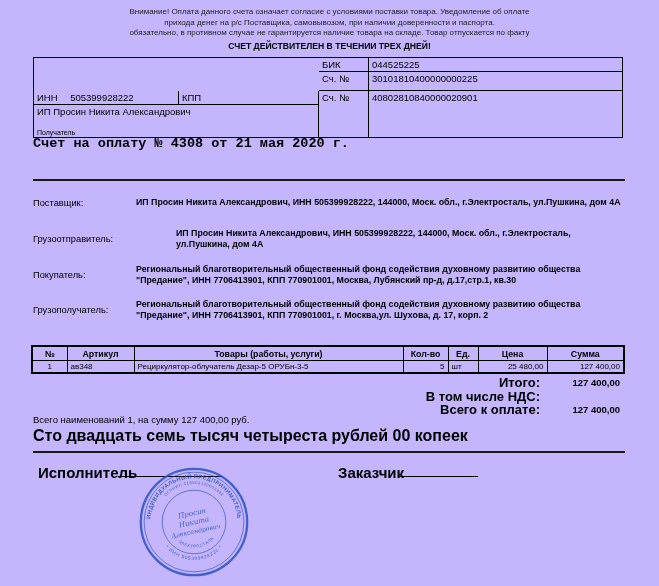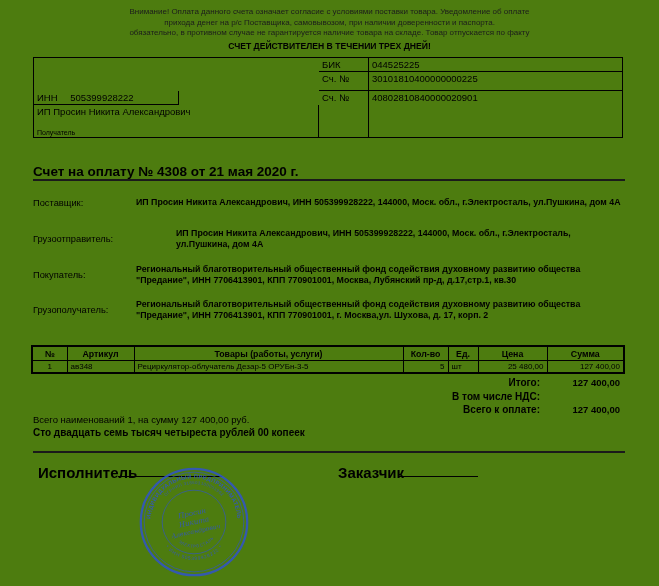--- a/index.html
+++ b/index.html
@@ -1,17 +1,17 @@
 <!DOCTYPE html>
 <html><head>
 <meta charset="utf-8">
 <style>
   html,body { margin:0; padding:0; background:#ffffff; }
   .page {
-    position:relative; width:659px; height:586px; background:#4d7c0f;
+    position:relative; width:659px; height:586px; background:#c4b5fd;
     font-family:"Liberation Sans","DejaVu Sans",sans-serif; color:#000; overflow:hidden;
   }
   
   .notice { position:absolute; top:7px; left:0; width:659px; text-align:center;
             font-size:8px; line-height:10.5px; color:#1c1c1c; }
   .validity { position:absolute; top:41px; left:0; width:659px; text-align:center;
               font-size:8.6px; font-weight:bold; }
   
   .bank-grid { position:absolute; left:33px; top:57px;
     display:grid; grid-template-columns:145px 140px 50px 254px;
@@ -25,43 +25,43 @@
   .c-corr-l { grid-column:3; grid-row:2; }
   .c-corr-v { grid-column:4; grid-row:2; }
   .c-inn  { grid-column:1; grid-row:3; }
   .c-kpp  { grid-column:2; grid-row:3; }
   .c-acct-l { grid-column:3; grid-row:3/5; }
   .c-acct-v { grid-column:4; grid-row:3/5; }
   .c-recip { grid-column:1/3; grid-row:4; }
   .mini { position:absolute; left:3px; bottom:1px; font-size:7px; font-weight:normal; }
   .inn-val { margin-left:10px; }
   
-  .doc-title { position:absolute; left:33px; top:164px; font-size:13.5px; font-weight:bold; }
+  .doc-title { position:absolute; left:33px; top:136px; font-size:13.5px; font-weight:bold;font-family:Liberation Mono, monospace; }
   .rule { position:absolute; left:33px; width:592px; height:2px; background:#1a1a1a; }
   .rule1 { top:179px; } .rule2 { top:451px; }
   
   .party-row { position:absolute; left:33px; width:592px; display:flex; align-items:center; }
   .party-label { width:103px; font-size:9.3px; flex:none; }
   .party-value { font-size:8.8px; font-weight:bold; line-height:11.5px; }
   .p1 { top:190px; height:26px; } .p2 { top:226px; height:26px;gap:40px; }
   .p3 { top:262px; height:26px; } .p4 { top:297px; height:26px; }
   
   table.items { position:absolute; left:31px; top:345px; width:592px;
     border-collapse:collapse; table-layout:fixed; border:2px solid #000; }
   .items th { border:1px solid #000; font-size:8.8px; font-weight:bold; height:13px; padding:0 2px; }
   .items td { border:1px solid #000; font-size:8px; height:11px; padding:0 3px; white-space:nowrap; overflow:hidden; }
   .ta-l{text-align:left;} .ta-c{text-align:center;} .ta-r{text-align:right;}
   
   .totals { position:absolute; left:300px; top:376px; width:322px; }
   .tot-row { display:flex; height:13.5px; align-items:center; }
-  .tot-label { flex:1; text-align:right; font-size:10px; font-weight:bold; }
+  .tot-label { flex:1; text-align:right; font-size:13px; font-weight:bold; }
   .tot-value { width:80px; text-align:right; font-size:9.5px; font-weight:bold; padding-right:2px; }
   
   .count-line { position:absolute; left:33px; top:414px; font-size:9.5px; }
-  .words-line { position:absolute; left:33px; top:427px; font-size:10px; font-weight:bold;text-align:right; }
+  .words-line { position:absolute; left:33px; top:427px; font-size:16px; font-weight:bold;text-align:right; }
   
   .sig-label { position:absolute; font-size:15px; font-weight:bold; top:464px; }
   .sig-exec { left:38px; } .sig-cust { left:338px; }
   .sig-line { position:absolute; top:476px; border-bottom:1px solid #000; height:0; }
   .sig-line-exec { left:118px; width:104px; }
   .sig-line-cust { left:398px; width:80px; }
   
   .stamp { position:absolute; left:137px; top:465px; width:114px; height:114px; opacity:0.88; }
 </style>
 </head>
@@ -77,20 +77,24 @@
   <div class="validity">СЧЕТ ДЕЙСТВИТЕЛЕН В ТЕЧЕНИИ ТРЕХ ДНЕЙ!</div>
 
   <div class="bank-grid">
     <div class="bg-cell c-bik-l">БИК</div>
     <div class="bg-cell c-bik-v">044525225</div>
     <div class="bg-cell c-corr-l">Сч. №</div>
     <div class="bg-cell c-corr-v">30101810400000000225</div>
     <div class="bg-cell c-inn">
       <span>ИНН</span>
       <span class="inn-val">505399928222</span>
+    </div>
+    <div class="bg-cell c-kpp">
+      <span>КПП</span>
+      <span class="inn-val"></span>
     </div>
     <div class="bg-cell c-acct-l">Сч. №</div>
     <div class="bg-cell c-acct-v">40802810840000020901</div>
     <div class="bg-cell c-recip">
       <span>ИП Просин Никита Александрович</span>
       <span class="mini">Получатель</span>
     </div>
   </div>
 
   <div class="doc-title">Счет на оплату № 4308 от 21 мая 2020 г.</div>

